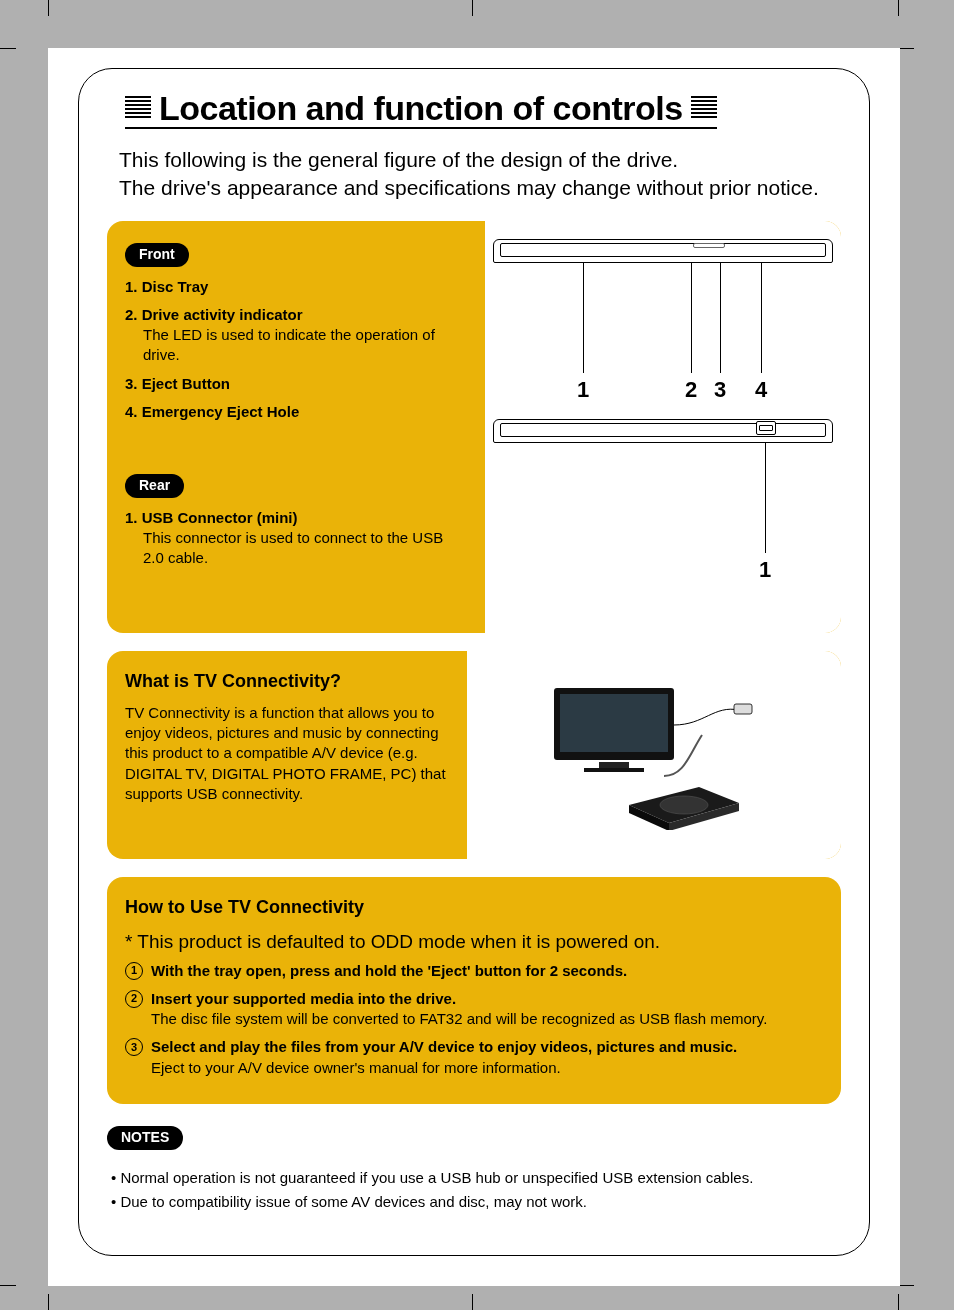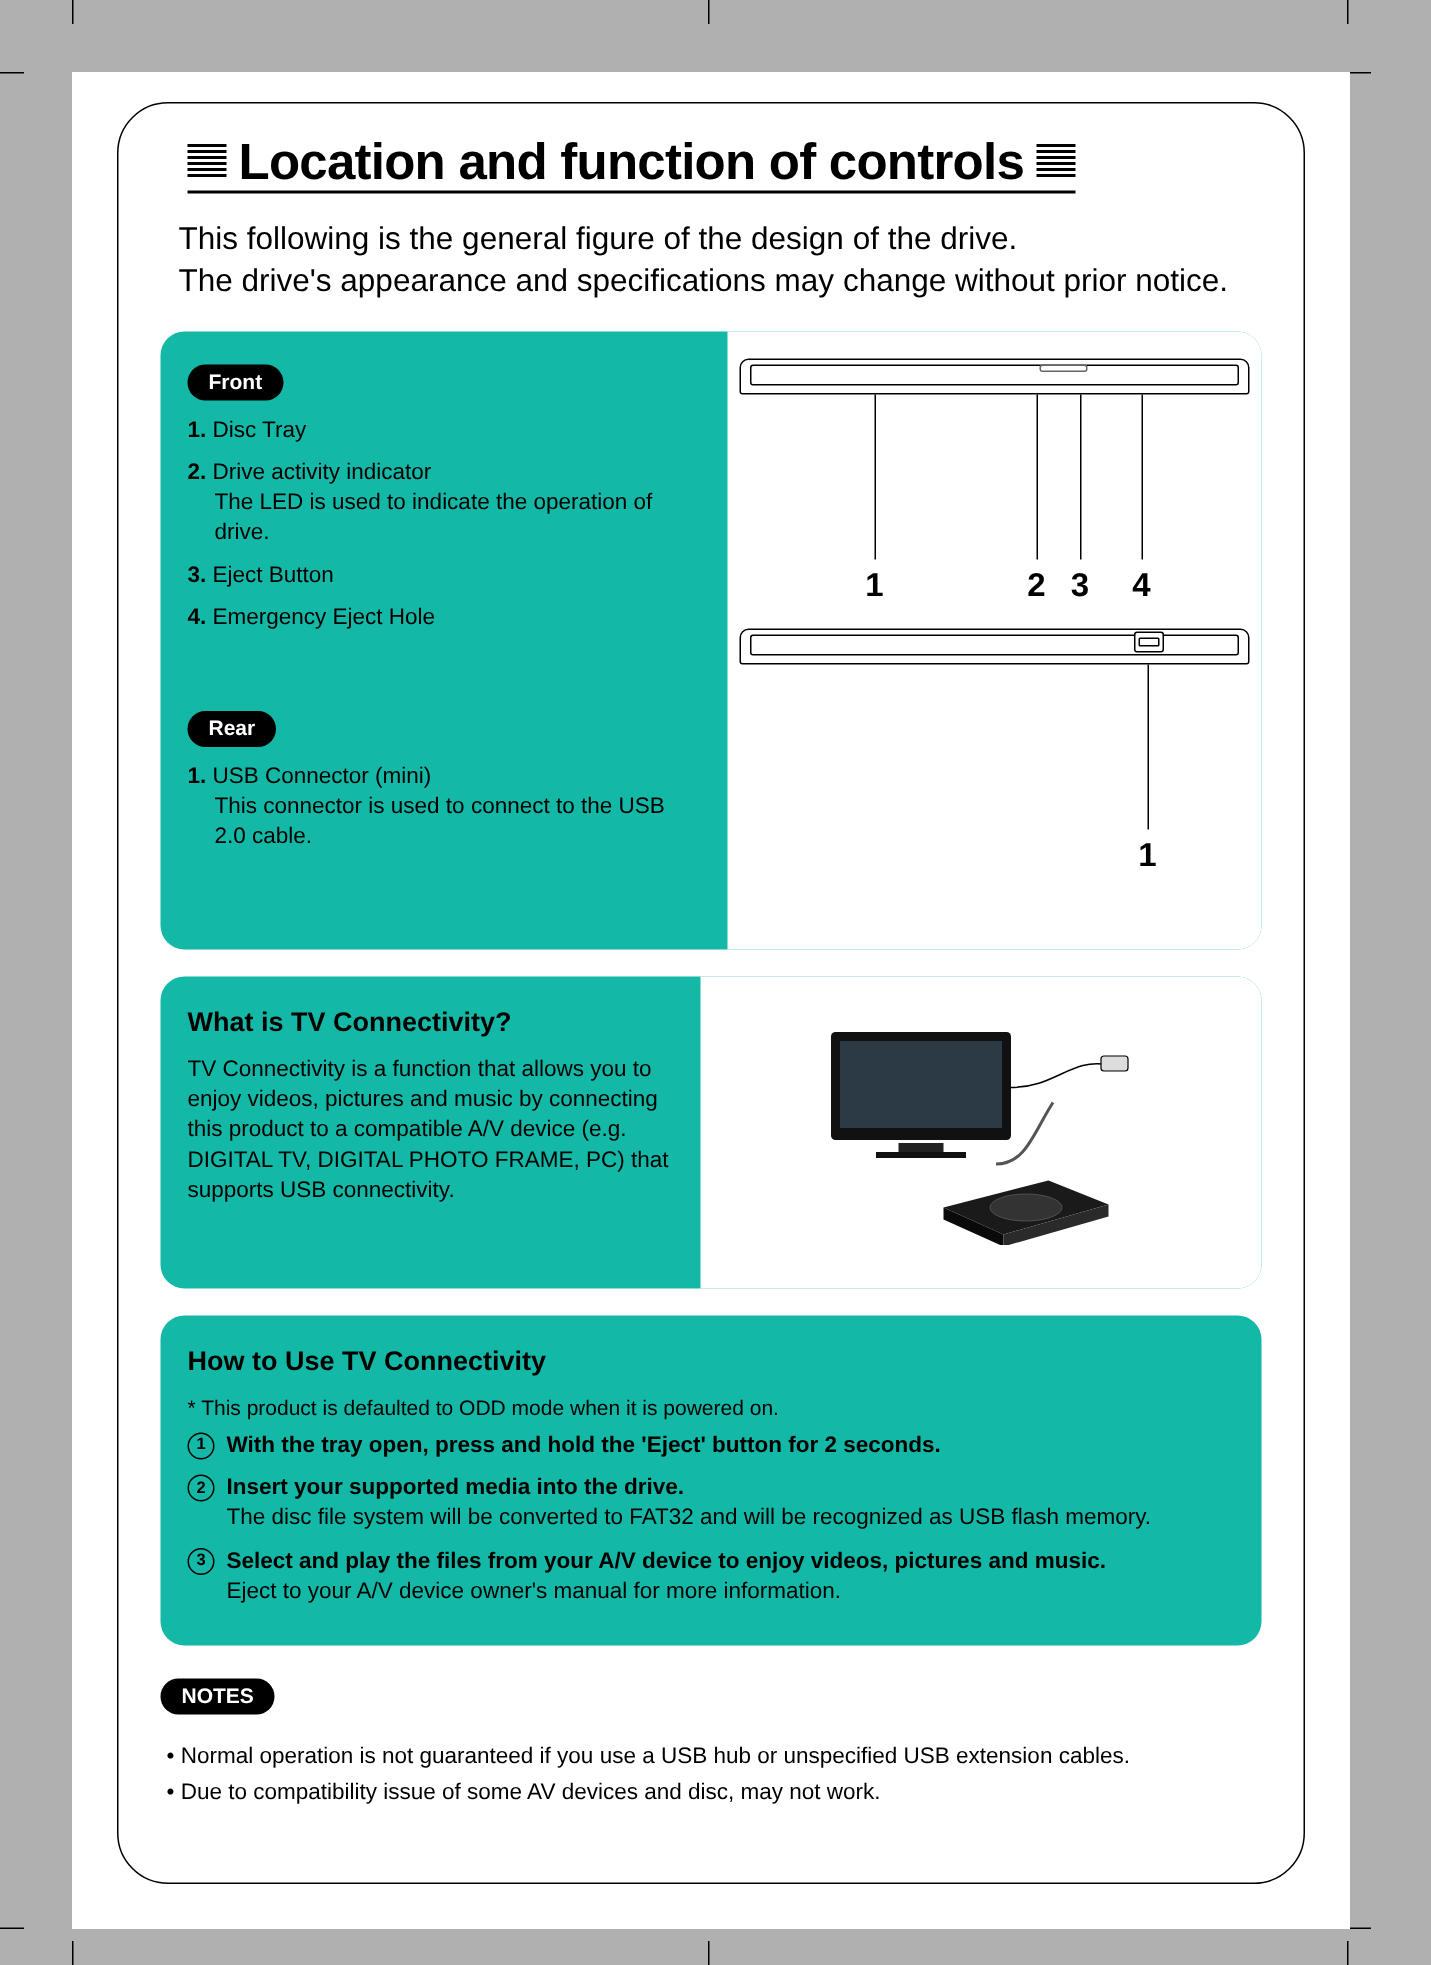--- a/index.html
+++ b/index.html
@@ -83,21 +83,21 @@
     display:inline-block; width:26px; height:24px;
     background: repeating-linear-gradient(to bottom, #000 0 2px, transparent 2px 4px);
   }
 
   .intro {
     margin: 10px 0 18px 18px;
     font-size: 21px;
   }
 
   .panel {
-    background: #14b8a6;
+    background: #eab308;
     border-radius: 16px;
     padding: 14px 18px 18px 18px;
     margin: 0 6px 18px 6px;
     position: relative;
   }
   .panel.controls {
     display: flex;
     gap: 20px;
     min-height: 380px;
   }
@@ -125,21 +125,21 @@
     border-radius: 14px;
     font-weight: bold;
     font-size: 14px;
     padding: 2px 14px 3px;
     margin: 4px 0 10px 0;
   }
 
   ol.nolist { list-style: none; padding: 0; margin: 0; }
   ol.nolist li { margin-bottom: 8px; }
   .num { font-weight: bold; }
-  .label { font-weight: normal; }
+  .label { font-weight: bold; }
   .desc { font-weight: normal; display:block; margin-left: 18px; }
 
   .diagram-row { width: 100%; position: relative; }
 
   
   .device-front, .device-rear {
     width: 340px;
     margin: 0 auto;
   }
   .dev-body {
@@ -241,21 +241,21 @@
   .stepbody .sub { font-weight: normal; }
 
   .notes-list {
     margin: 8px 0 0 4px;
     padding: 0;
     list-style: none;
   }
   .notes-list li::before { content: "• "; }
   .notes-list li { margin-bottom: 4px; }
 
-  .footnote { font-size: 14px; }
+  .footnote { font-size: 19px; }
 </style>
 </head>
 <body>
 
 <div class="sheet">
 
   <div class="crop h crop-tl-h"></div>
   <div class="crop v crop-tl-v"></div>
   <div class="crop v crop-tc-v"></div>
   <div class="crop h crop-tr-h"></div>

